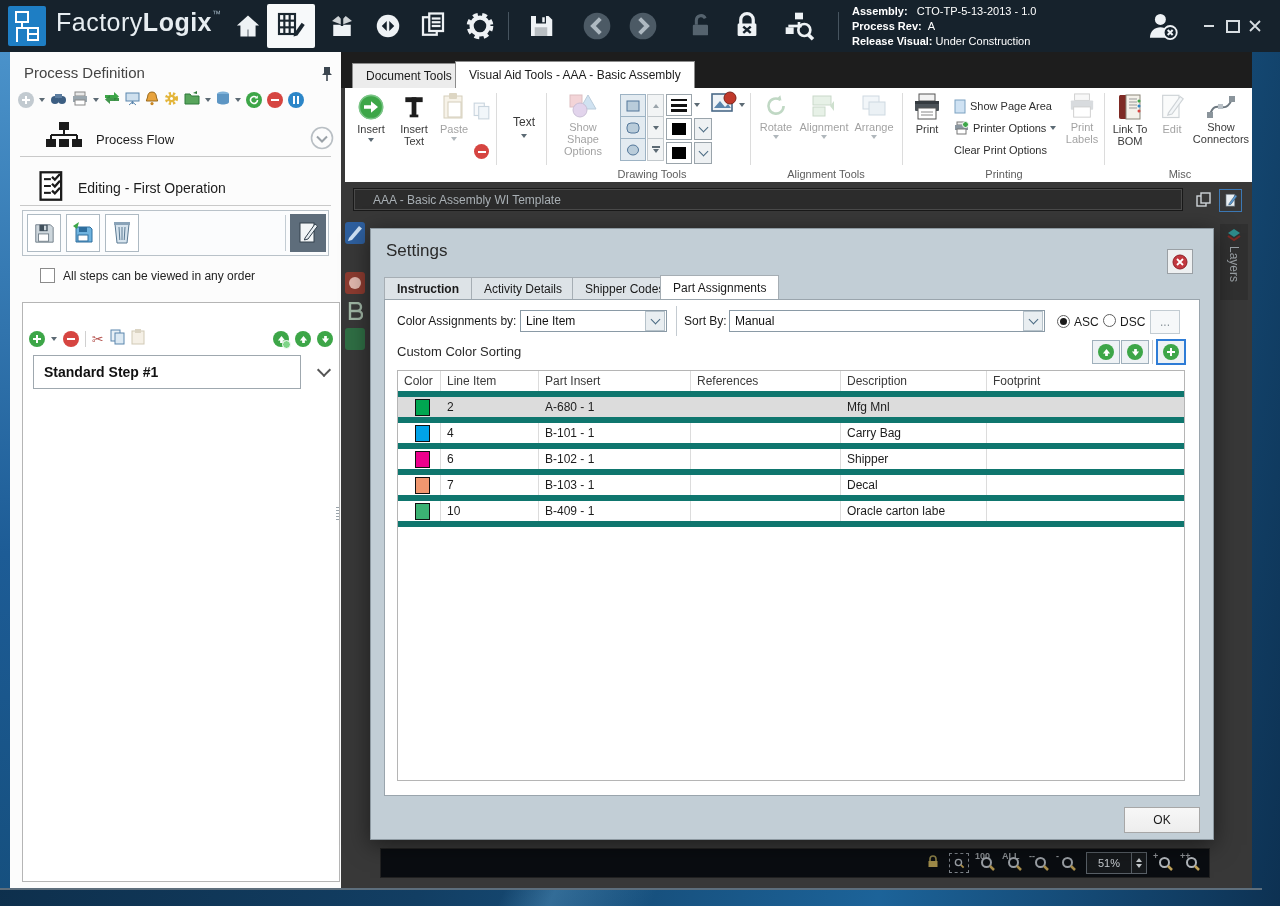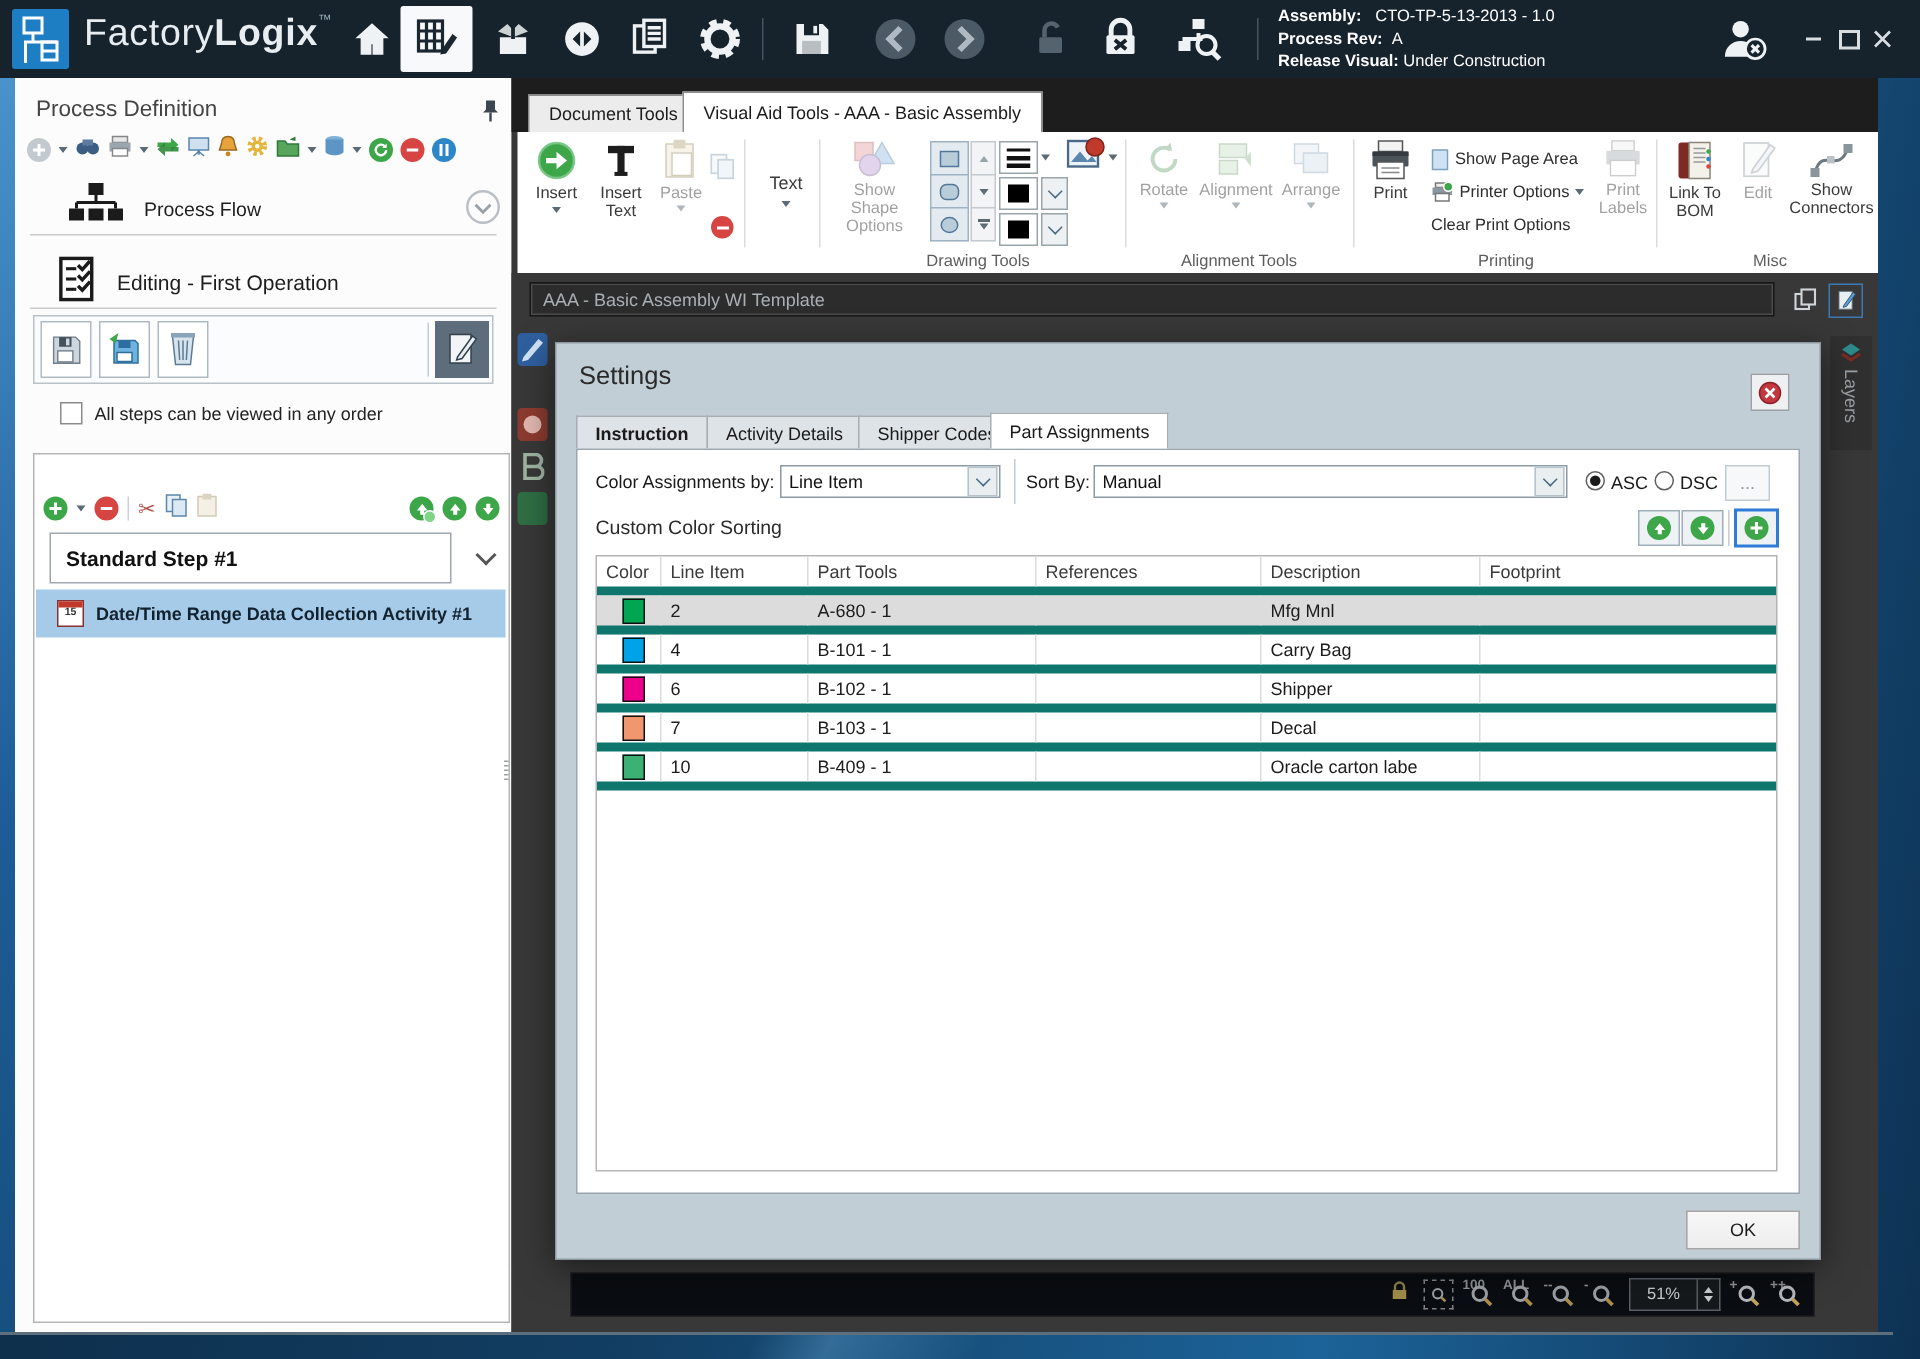--- a/index.html
+++ b/index.html
@@ -60,21 +60,21 @@
   .vsep{position:absolute;top:5px;height:72px;width:1px;background:#dcdcdc}
   .glbl{position:absolute;bottom:2px;font-size:11px;color:#5d5d5d;text-align:center}
   .shapebtn{position:absolute;width:24px;height:21px;border:1px solid #9db3c4;background:#e3ebf1;display:flex;align-items:center;justify-content:center}
   .tinybtn{position:absolute;width:15px;height:21px;border:1px solid #c3c9cd;background:#f2f4f5;display:flex;align-items:center;justify-content:center}
   .combo16{position:absolute;height:22px;display:flex;align-items:center;gap:2px}
   .swbox{width:24px;height:20px;border:1px solid #9aa4ab;background:#fff;display:flex;align-items:center;justify-content:center}
   .ddbox{width:16px;height:20px;border:1px solid #9aa4ab;background:#eef1f3;display:flex;align-items:center;justify-content:center}
   .stackrow{position:absolute;display:flex;align-items:center;gap:4px;font-size:11px;color:#2e2e2e;height:18px}
   
   .docarea{left:0;top:130px;width:911px;height:706px;background:#383838}
-  .titlefield{left:12px;top:6px;width:830px;height:23px;background:#2c2c2c;border:1px solid #191919;box-shadow:inset 0 0 0 1px #4a4a4a;color:#a9b0b5;font-size:12px;display:flex;align-items:center;padding-left:8px;box-sizing:border-box}
+  .titlefield{left:12px;top:6px;width:830px;height:23px;background:#2c2c2c;border:1px solid #191919;box-shadow:inset 0 0 0 1px #4a4a4a;color:#a9b0b5;font-size:12px;display:flex;align-items:center;padding-left:19px;box-sizing:border-box}
   .titleico{top:7px;width:21px;height:21px;display:flex;align-items:center;justify-content:center}
   .layers{left:879px;top:42px;width:28px;height:76px;background:#303030;display:flex;flex-direction:column;align-items:center;padding-top:4px;box-sizing:border-box}
   .layers .vt{writing-mode:vertical-rl;font-size:12px;color:#9aa0a5;margin-top:4px}
   .statusbar{left:39px;top:666px;width:830px;height:30px;background:#0a0d11;border:1px solid #222;box-sizing:border-box;display:flex;align-items:center;justify-content:flex-end;gap:9px;padding-right:8px}
   .zi{position:relative;width:18px;height:18px}
   .zl{position:absolute;top:-3px;left:-3px;font-size:9px;font-weight:700;color:#8e9296}
   .zoombox{width:44px;height:20px;background:#16191c;border:1px solid #585f66;color:#c7ccd0;font-size:11px;display:flex;align-items:center;justify-content:center}
   .spin{width:14px;height:20px;border:1px solid #585f66;border-left:none;background:#16191c;display:flex;flex-direction:column;align-items:center;justify-content:center;gap:2px}
   .spin i{width:0;height:0;border-left:3px solid transparent;border-right:3px solid transparent}
   .spin .u{border-bottom:4px solid #c7ccd0}
@@ -442,27 +442,20 @@
         <span class="cc" style="width:16px;height:16px;background:#3da648">
             <svg width="9" height="9" viewBox="0 0 10 10">
               <path d="M5 9 9 4H6.5V1h-3v3H1z" fill="#fff"></path>
             </svg>
           </span>
       </div>
       <div class="a stepdd">
           <span>Standard Step #1</span>
         </div>
       <span class="a chev" style="left:296px;top:62px"></span>
-      <div class="a activity">
-        <span style="position:relative;width:16px;height:16px;background:#fff;border:1px solid #8a2f2f;display:inline-block">
-          <i style="position:absolute;left:0;top:0;width:100%;height:4px;background:#c0392b;display:block"></i>
-          <i style="position:absolute;left:0;top:4px;width:100%;text-align:center;font-style:normal;font-size:7px;color:#333">15</i>
-        </span>
-        <span>Date/Time Range Data Collection Activity #1</span>
-      </div>
     </div>
     <div class="a grip">
         <i></i>
         <i></i>
         <i></i>
         <i></i>
         <i></i>
       </div>
   </div>
 
@@ -869,21 +862,21 @@
               <path d="M5 1v8M1 5h8" stroke="#fff" stroke-width="2"></path>
             </svg>
           </span>
         </div>
 
       
       <div class="a dtable">
         <div class="trow thead">
           <div class="tcell">Color</div>
           <div class="tcell">Line Item</div>
-          <div class="tcell">Part Tools</div>
+          <div class="tcell">Part Insert</div>
           <div class="tcell">References</div>
           <div class="tcell">Description</div>
           <div class="tcell" style="border-right:none">Footprint</div>
         </div>
         <div class="trow sel">
           <div class="tcell">
               <span class="sw" style="background: rgb(0, 166, 81);"></span>
             </div>
           <div class="tcell">2</div>
           <div class="tcell">A-680 - 1</div>

